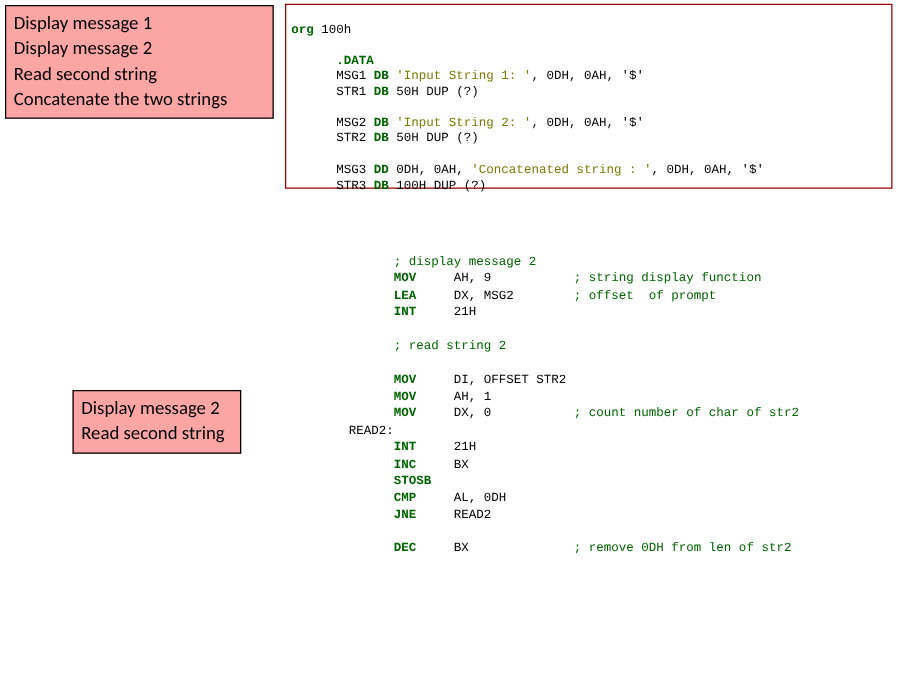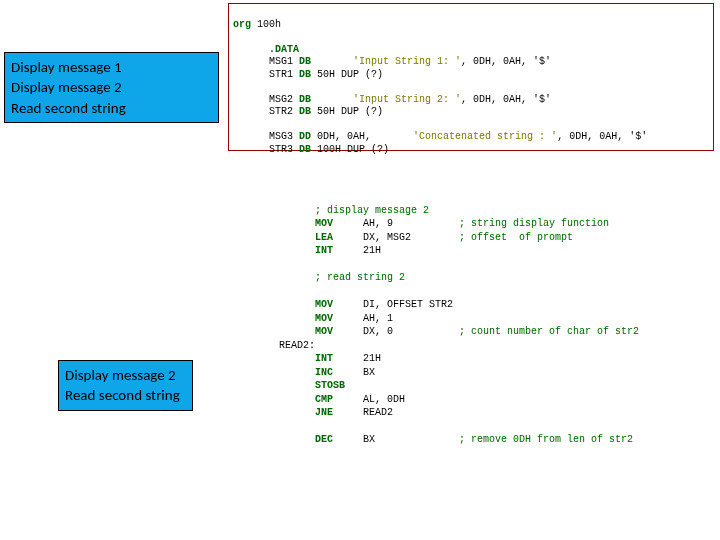--- a/index.html
+++ b/index.html
@@ -7,26 +7,25 @@
   body {
     width: 720px;
     height: 540px;
     background: #fff;
     font-family: Calibri, Arial, sans-serif;
     position: relative;
   }
   .pseudo-box {
     position: absolute;
     border: 1px solid #000;
-    background: #0ea5e9;
+    background: #fca5a5;
     padding: 4px 6px;
     font-size: 15px;
     line-height: 1.35;
     color: #000;
-    margin-top: 48px;
   }
   #pseudo-top {
     left: 4px;
     top: 4px;
     width: 215px;
   }
   #pseudo-mid {
     left: 58px;
     top: 312px;
     width: 135px;
@@ -52,35 +51,36 @@
     left: 234px;
     top: 190px;
     width: 480px;
     font-family: Liberation Mono, monospace;
     font-size: 10px;
     line-height: 1.35;
     white-space: pre;
     margin-left: 45px;
   }
   .op   { color: #006400; font-weight: bold; text-align: right; }
-  .imm  { color: #7a7a00; margin-left: 36px; }
+  .imm  { color: #7a7a00; }
   .cmt  { color: #006400; }
   .lbl  { color: #000; }
   .dir  { color: #006400; font-weight: bold; }
   .hex  { color: #000; text-align: right; }
   span[data-bind] { display: inline; }
   div[data-bind]  { display: block; }
 </style>
 </head>
 <body>
 
 <div id="pseudo-top" class="pseudo-box">
   <div data-bind="pseudo_top.lines.0">Display message 1</div>
   <div data-bind="pseudo_top.lines.2">Display message 2</div>
   <div data-bind="pseudo_top.lines.3">Read second string</div>
+  <div data-bind="pseudo_top.lines.4">Concatenate the two strings</div>
 </div>
 
 <div id="pseudo-mid" class="pseudo-box">
   <div data-bind="pseudo_mid.lines.0">Display message 2</div>
   <div data-bind="pseudo_mid.lines.1">Read second string</div>
 </div>
 
 <div class="code-top-box">
 <div class="code-block">
 <span class="dir" data-bind="code_top.l0.op">org</span> <span class="hex" data-bind="code_top.l0.arg">100h</span>

